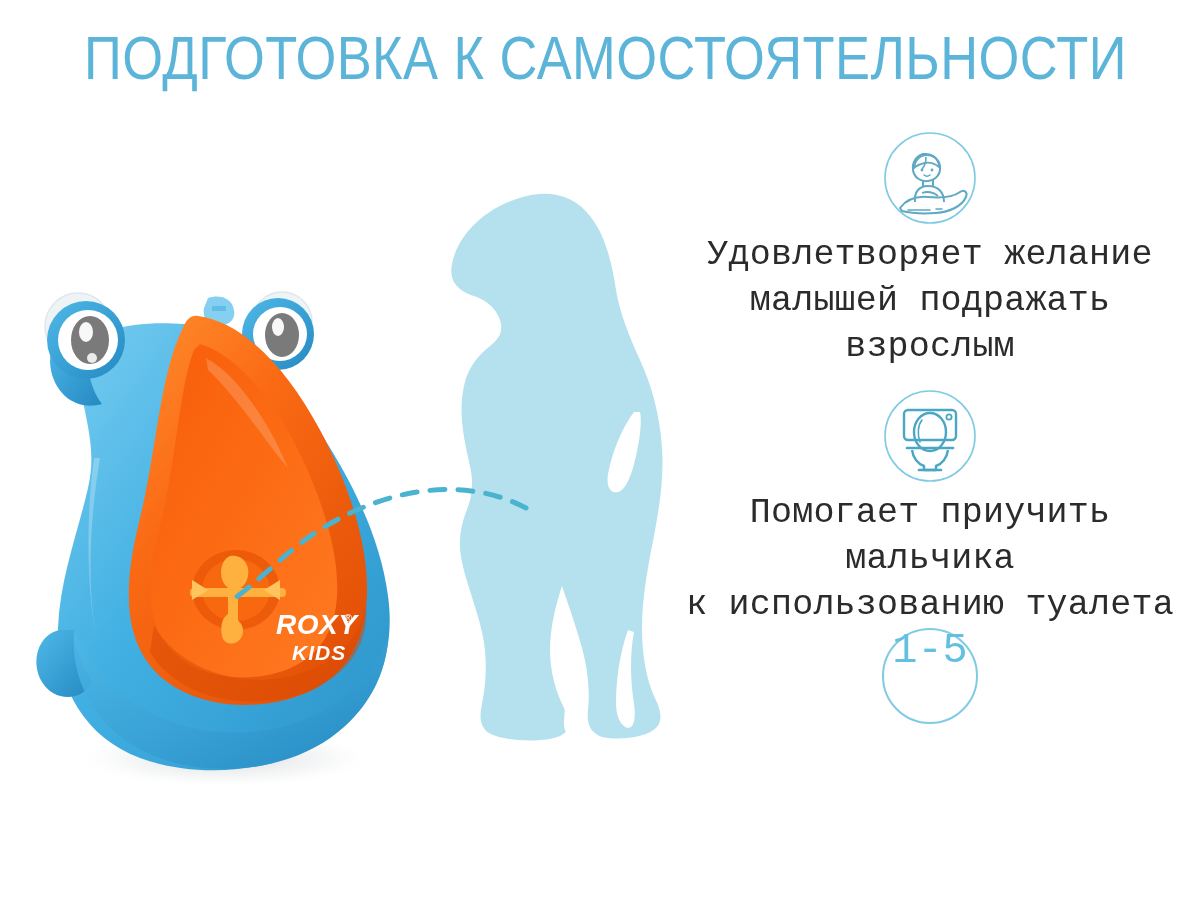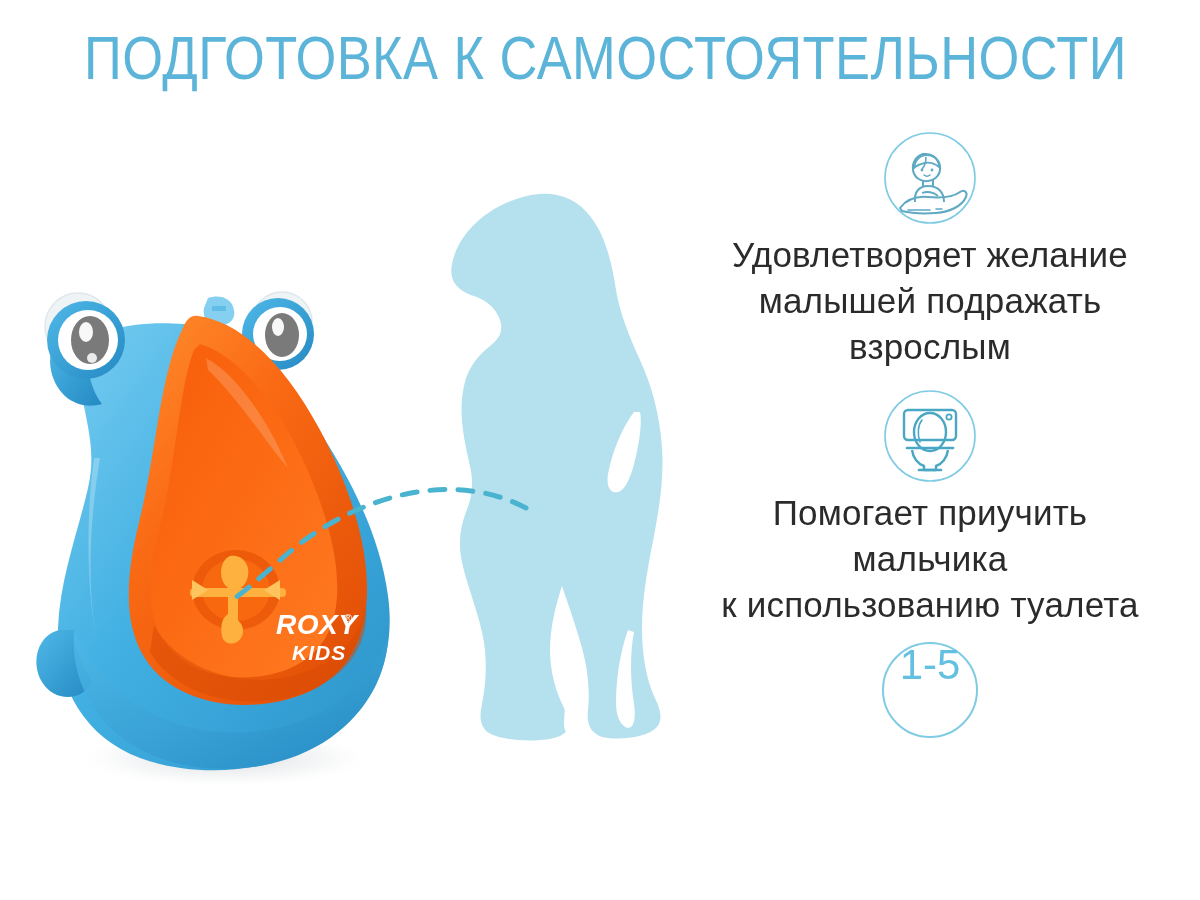--- a/index.html
+++ b/index.html
@@ -70,20 +70,21 @@
     pointer-events: none;
   }
   .stream svg { display: block; }
 
   
   .features {
     position: absolute;
     left: 660px;
     top: 130px;
     width: 540px;
+    font-family: Liberation Mono, monospace;
   }
   .feature {
     width: 540px;
     text-align: center;
     margin-bottom: 6px;
   }
   .feature-icon {
     width: 96px;
     height: 96px;
     margin: 0 auto 6px auto;
@@ -93,21 +94,21 @@
   .feature-text {
     color: #2b2b2b;
     font-size: 35px;
     line-height: 46px;
     font-weight: 400;
     letter-spacing: 0.2px;
     white-space: pre-line;
   }
 
   .f1 { margin-bottom: 18px; }
-  .f2 { margin-bottom: 14px; }
+  .f2 { margin-bottom: 0; }
   .f3 { margin-bottom: 0; }
 
   .age-badge {
     width: 96px;
     height: 96px;
     margin: 0 auto 4px auto;
     border: 2px solid #7fcbe4;
     border-radius: 50%;
     display: flex;
     align-items: flex-start;

